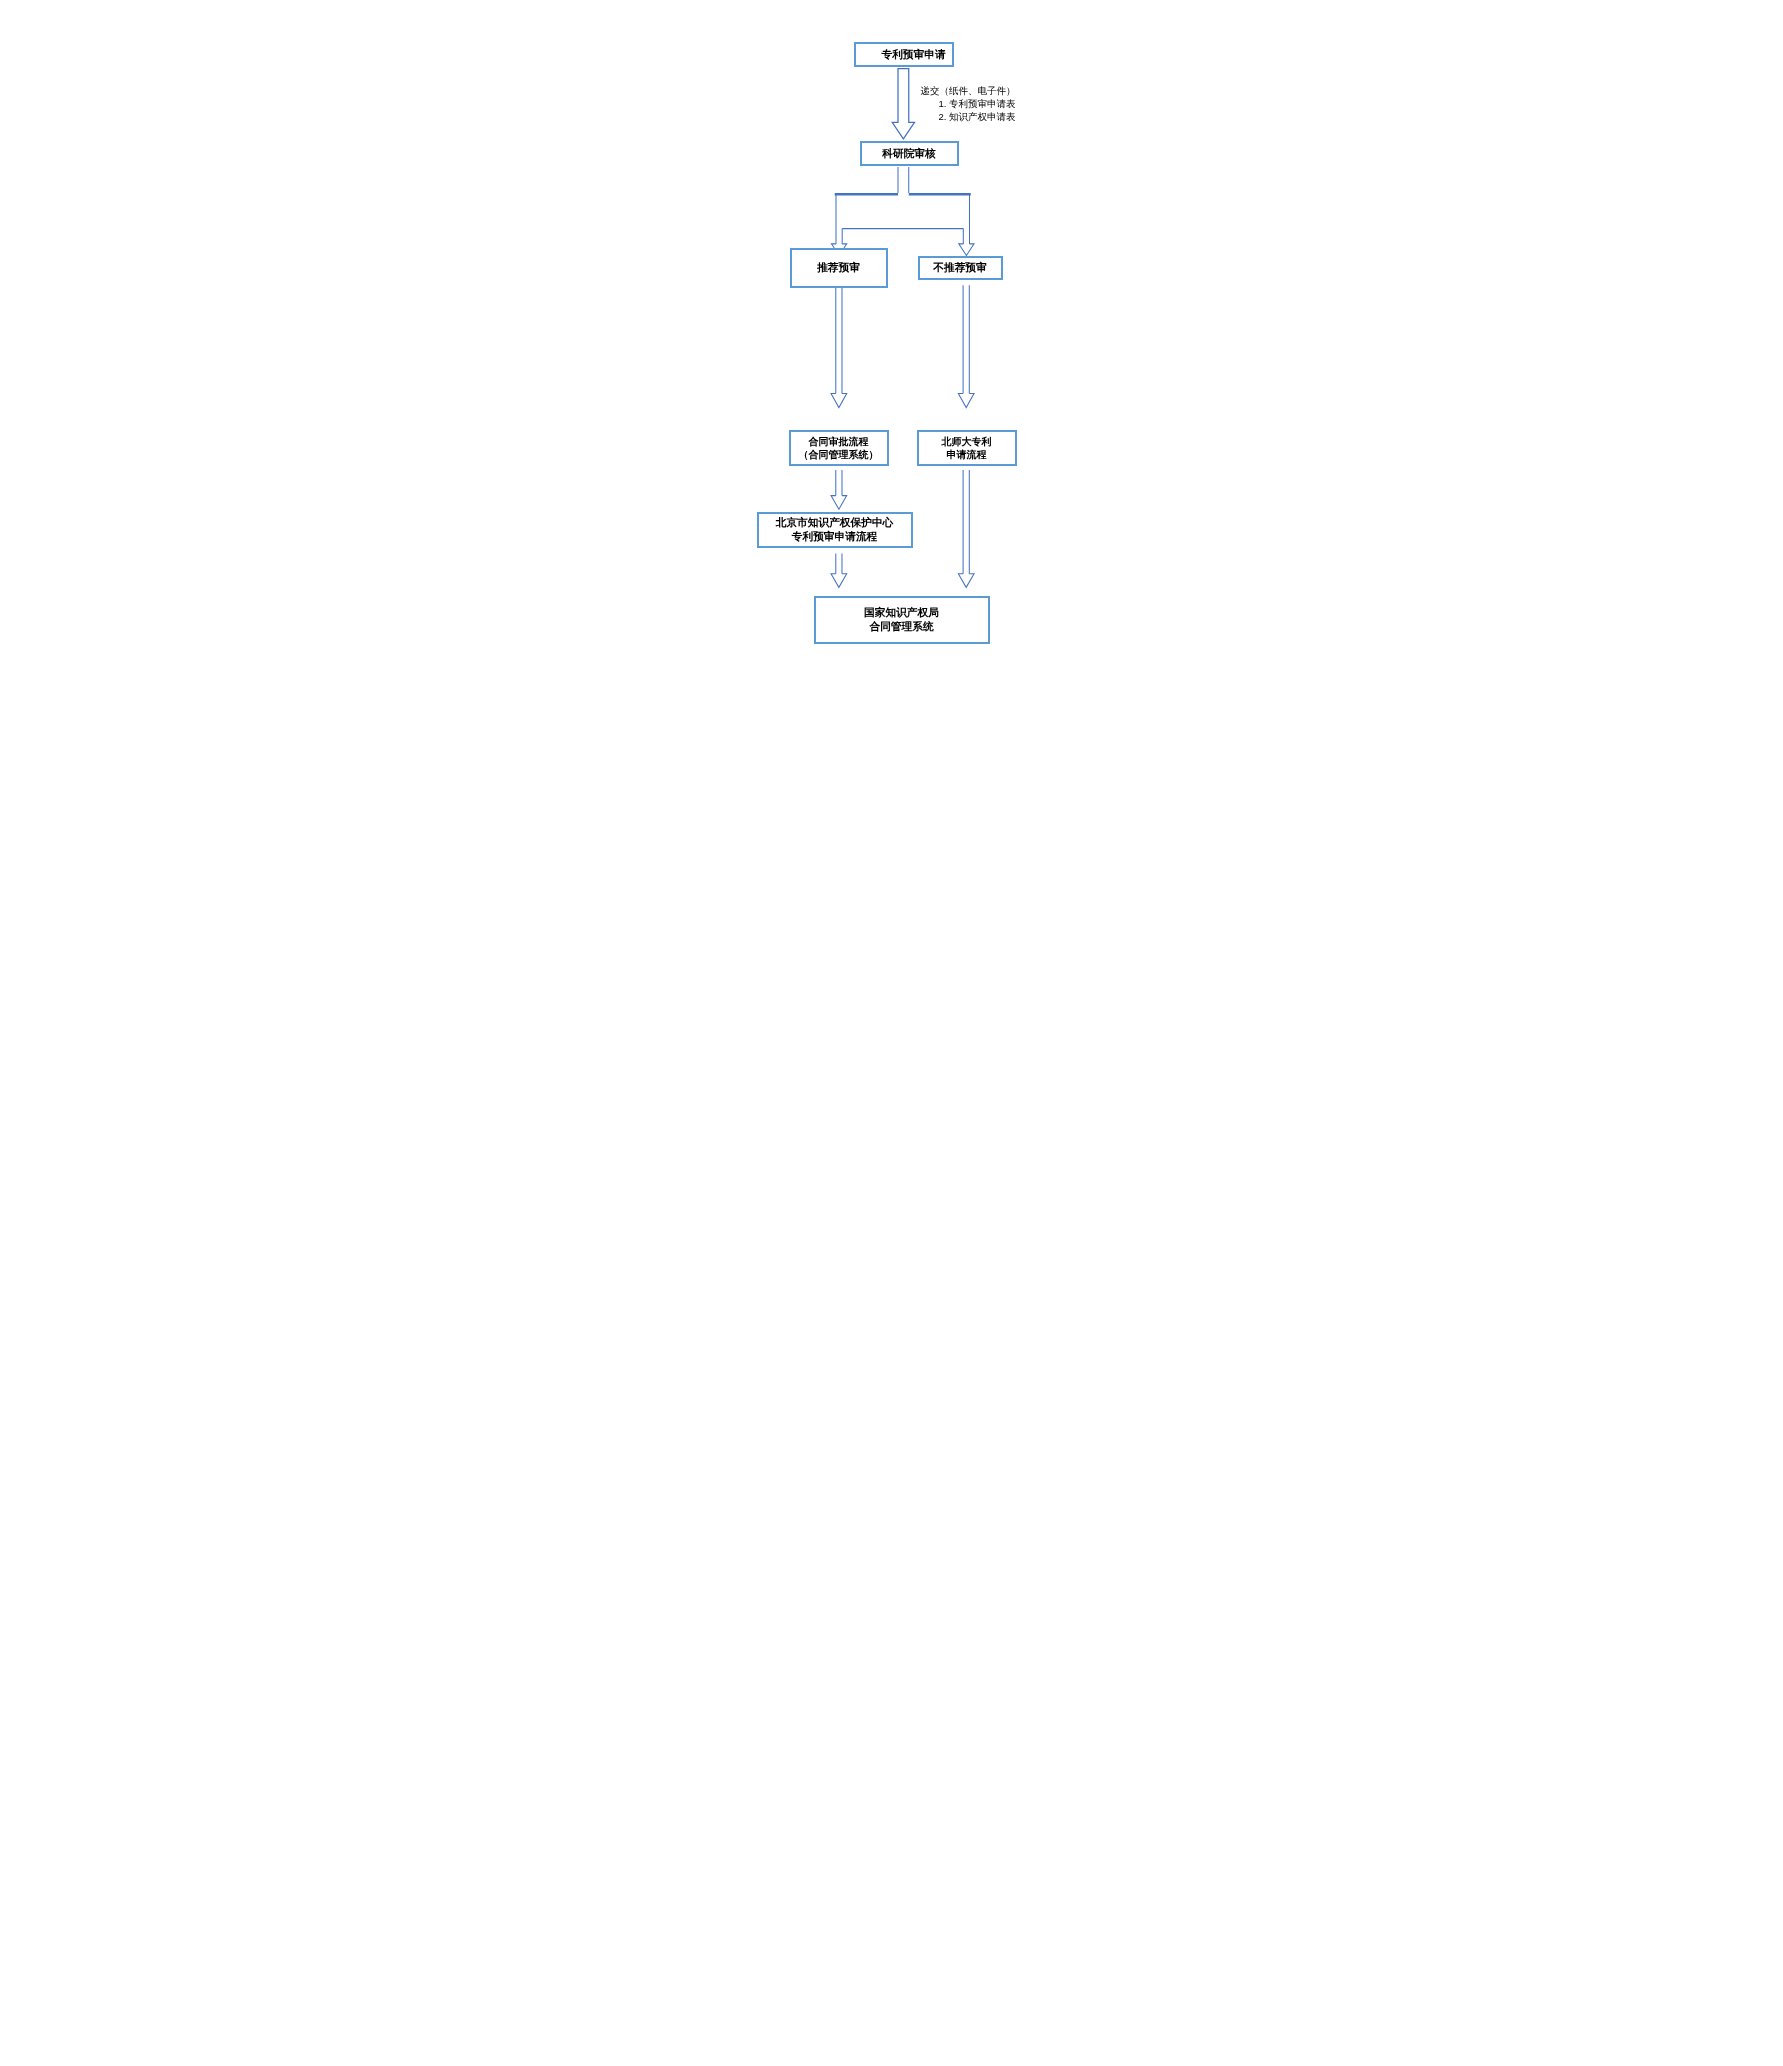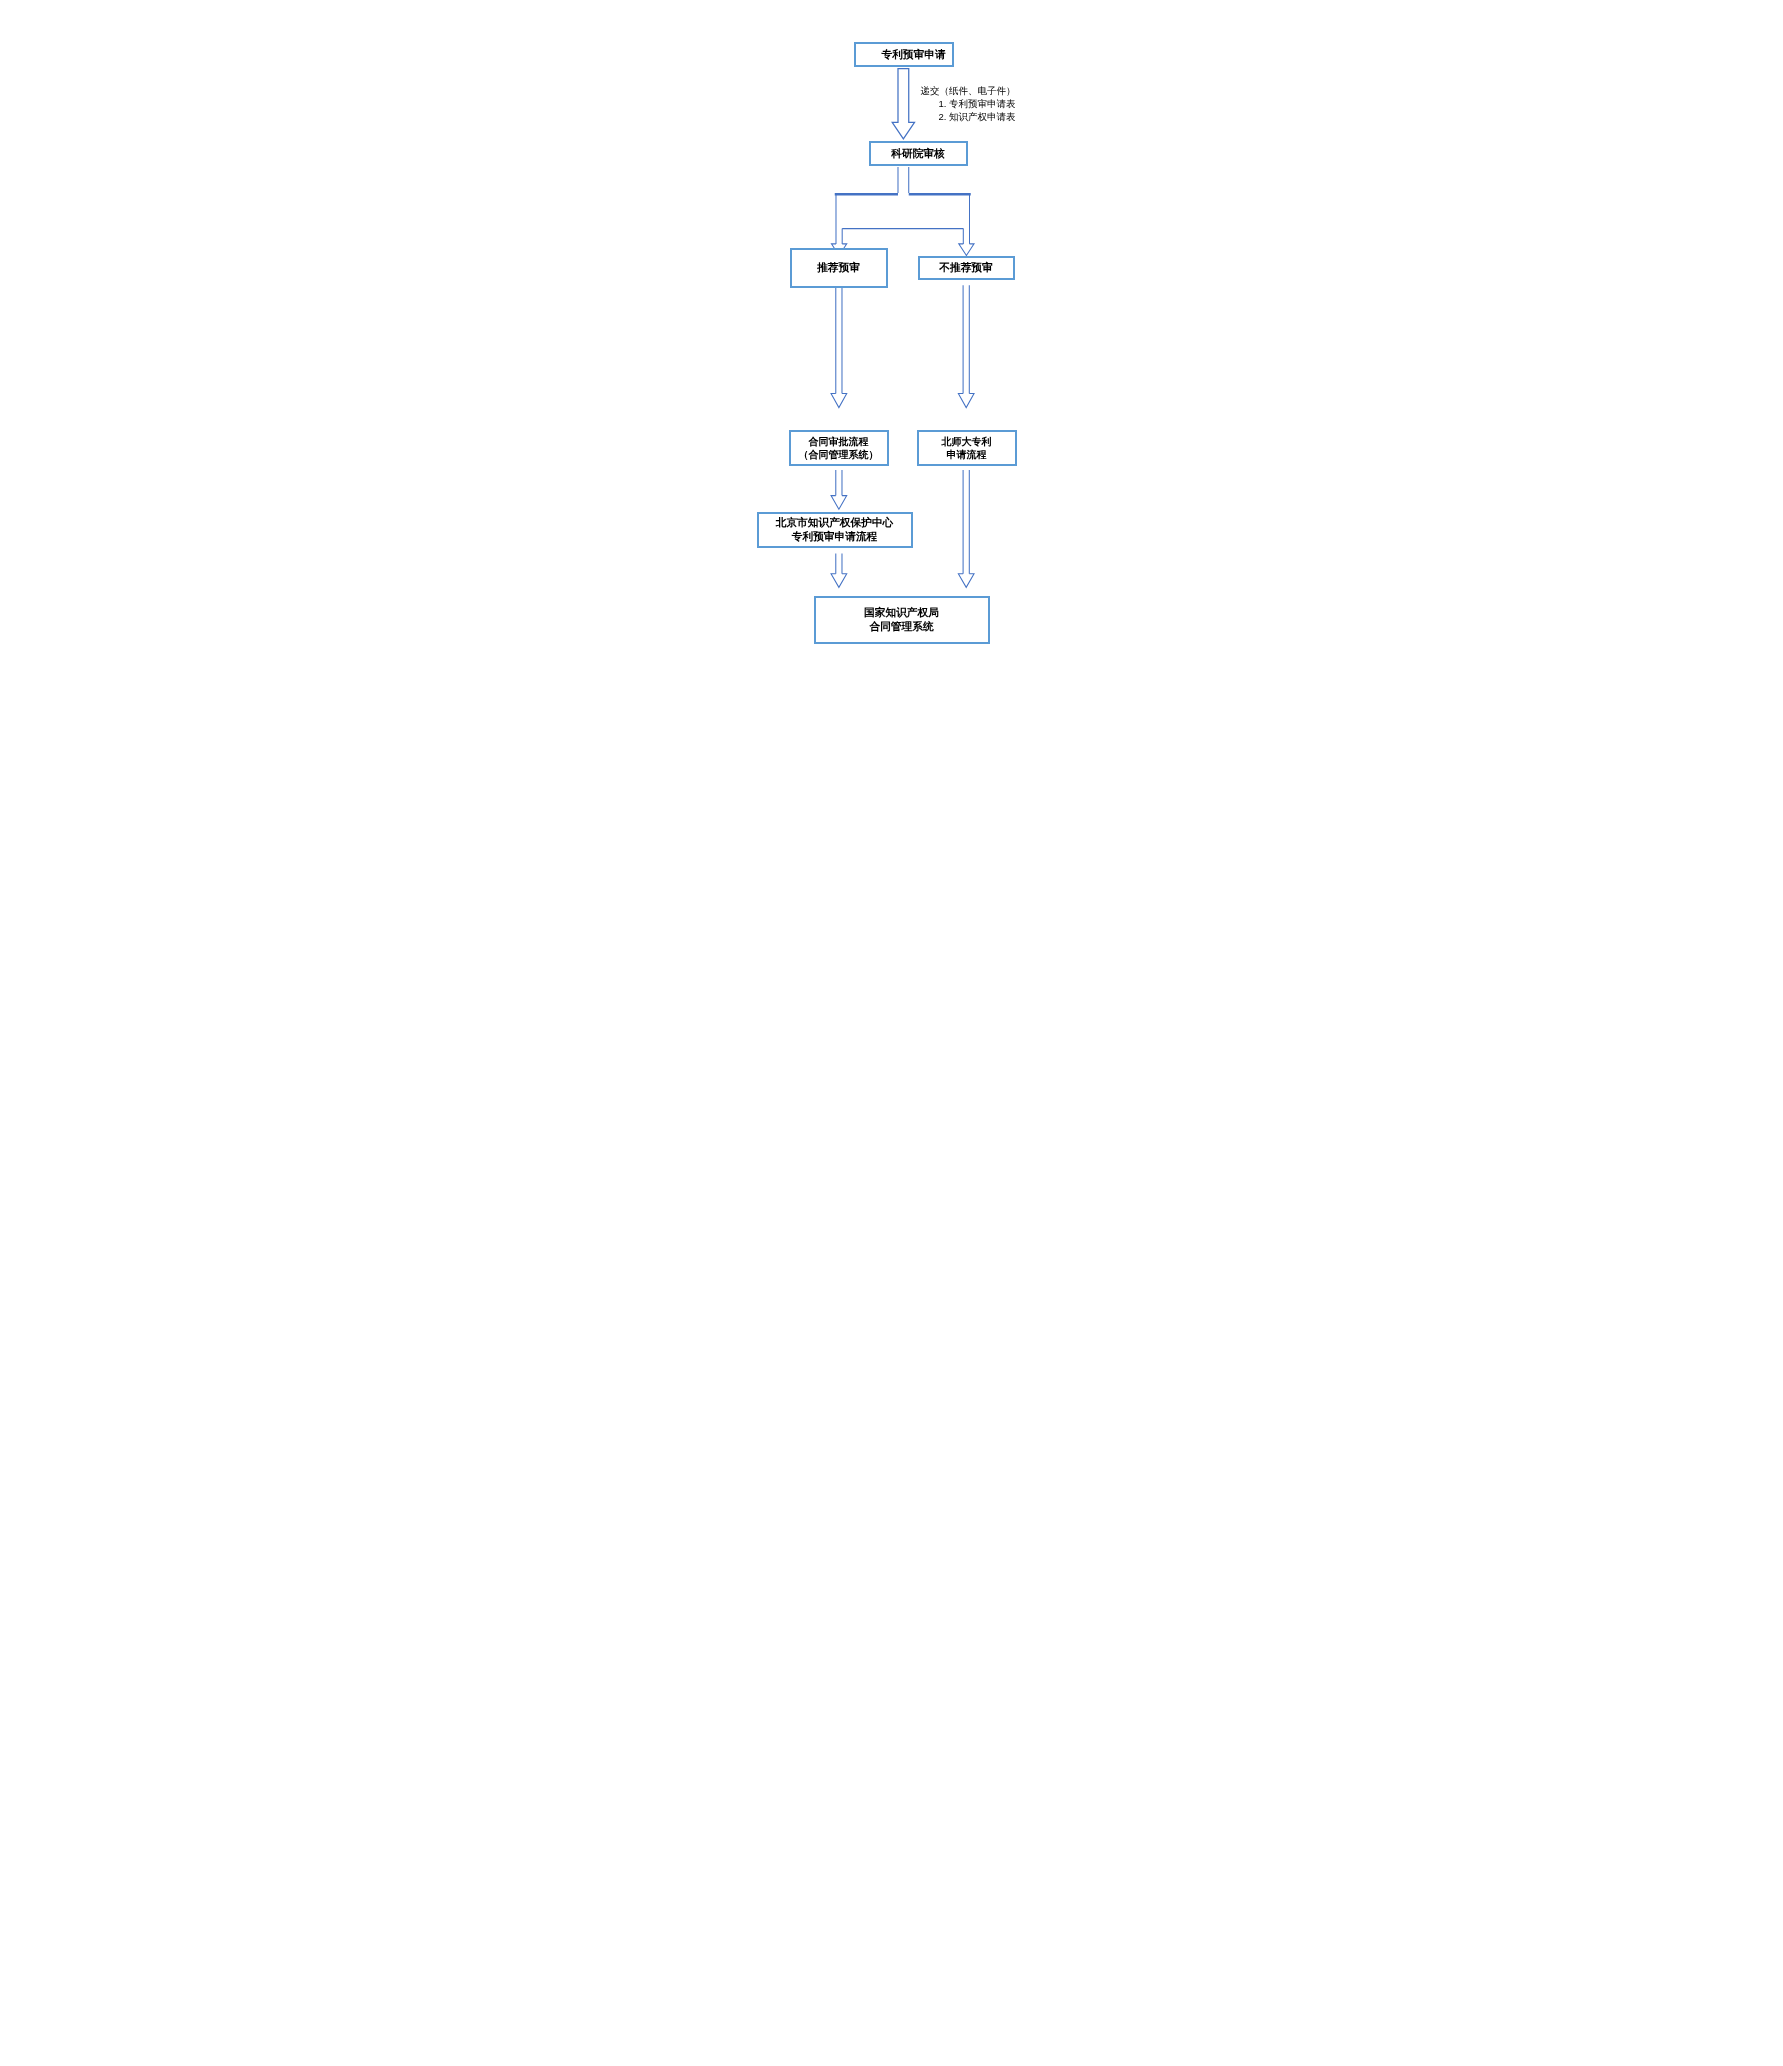--- a/index.html
+++ b/index.html
@@ -109,29 +109,29 @@
       <path class="cline" d="M 711.5 1137 V 1388"></path>
       <path class="cline" d="M 726.5 1137 V 1388"></path>
       <path class="cline" d="M 711.5 1388 L 700 1388 L 719 1421 L 738 1388 L 726.5 1388"></path>
     </g>
   </svg>
 
   <div class="flow-box fs26" style="left:185px; top:42px; width:100px; height:25px;padding-left:20px;">
     <span class="bl">专利预审申请</span>
   </div>
 
-  <div class="flow-box fs26" style="left:200px; top:141px; width:99px; height:25px;">
+  <div class="flow-box fs26" style="left:191px; top:141px; width:99px; height:25px;">
     <span class="bl">科研院审核</span>
   </div>
 
   <div class="flow-box fs26" style="left:121px; top:248px; width:98px; height:40px;">
     <span class="bl">推荐预审</span>
   </div>
 
-  <div class="flow-box fs26" style="left:249px; top:256px; width:97px; height:24px;">
+  <div class="flow-box fs26" style="left:249px; top:256px; width:85px; height:24px;">
     <span class="bl">不推荐预审</span>
   </div>
 
   <div class="flow-box fs25" style="left:120px; top:430px; width:100px; height:36px;">
     <span class="bl">合同审批流程</span>
     <span class="bl">（合同管理系统）</span>
   </div>
 
   <div class="flow-box fs25" style="left:248px; top:430px; width:100px; height:36px;">
     <span class="bl">北师大专利</span>

